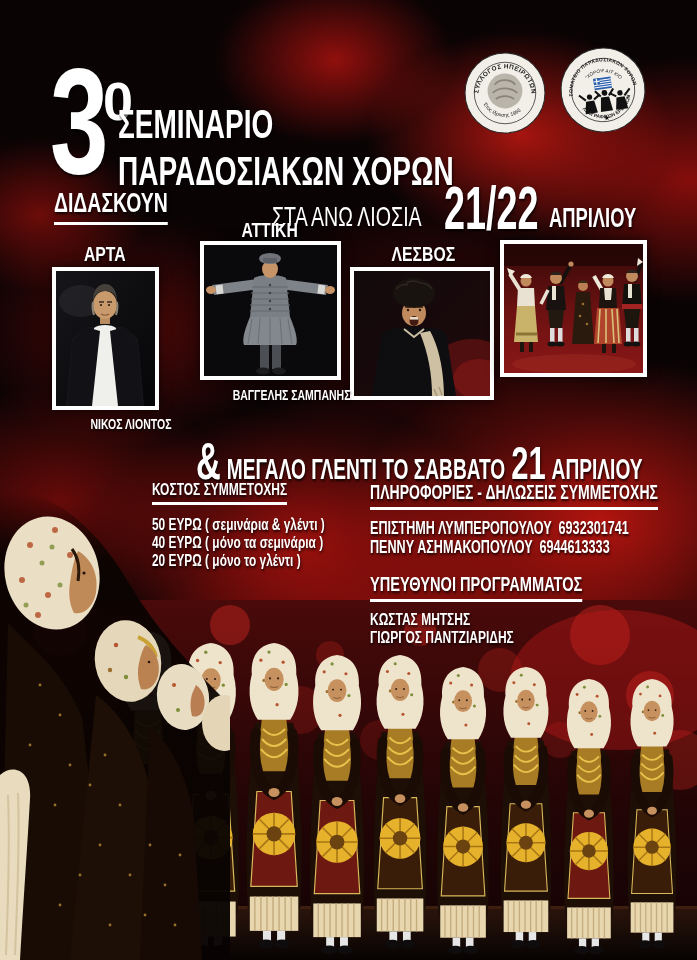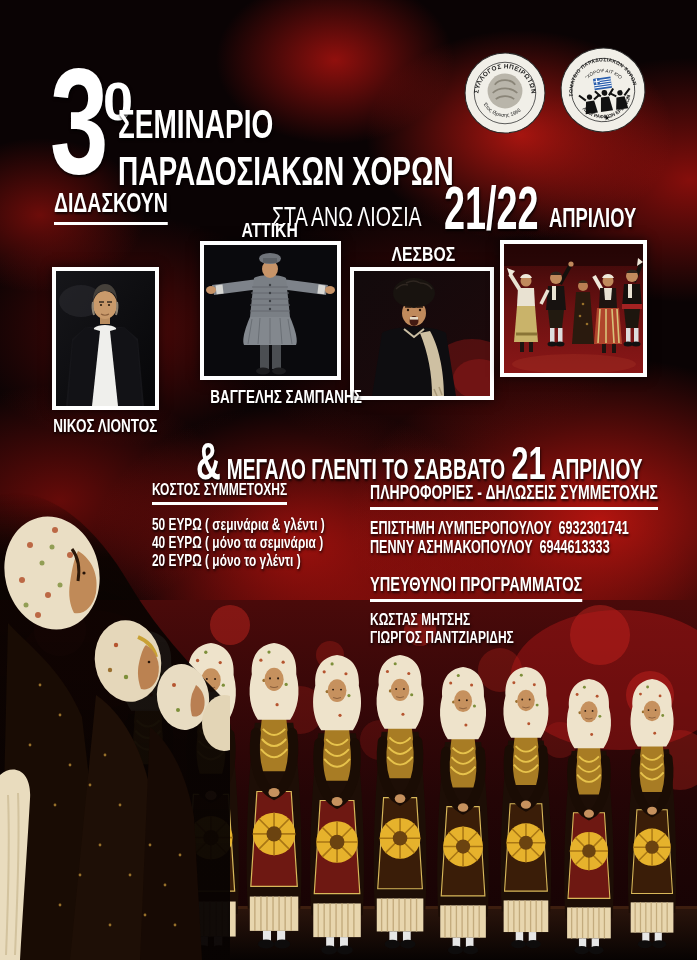--- a/index.html
+++ b/index.html
@@ -28,21 +28,21 @@
   .edition-sup{left:103px;top:70px;font-size:54px;font-weight:bold;}
   .title1{left:118px;top:102px;font-size:40px;font-weight:bold;}
   .title2{left:118px;top:149px;font-size:40px;font-weight:bold;}
   .loc{left:272px;top:201px;font-size:28px;font-weight:normal;}
   .dates{left:444px;top:178px;font-size:61px;font-weight:bold;line-height:1;text-align:right;}
   .dates .cx{transform:scaleX(.62);}
   .month{left:549px;top:203px;font-size:27px;font-weight:bold;}
   .month .cx{transform:scaleX(.68);}
   .didask{left:54px;top:188px;font-size:27px;font-weight:bold;}
   .region{font-size:21px;font-weight:bold;text-align:center;}
-  .pname{font-size:18px;font-weight:bold;text-align:center;}
+  .pname{font-size:14px;font-weight:bold;text-align:right;}
   .photo{border:4px solid #fff;background:#000;box-shadow:0 0 10px rgba(0,0,0,.6);}
   .photo svg{display:block;}
   .eventline{left:196px;top:431px;display:flex;align-items:baseline;gap:9px;font-weight:bold;transform:scaleX(.66);transform-origin:left center;white-space:nowrap;}
   .ev-amp{font-size:52px;}
   .ev-txt{font-size:29px;}
   .ev-day{font-size:47px;}
   .ev-mon{font-size:29px;}
   .costs{left:152px;top:481px;z-index:6;}
   .costs h3{margin:0 0 10px 0;font-size:16px;font-weight:bold;}
   .cost-item{font-size:16.5px;font-weight:bold;height:18px;line-height:18px;}
@@ -473,20 +473,21 @@
         <path d="M39,48 L34,42 M47,48 L52,42" stroke="#111" stroke-width="2"></path>
       <circle cx="58" cy="47" r="2.6"></circle>
         <path d="M54,51 L62,51 L64,63 L52,63 Z"></path>
         <path d="M54,50 L48,46 M62,50 L68,44" stroke="#111" stroke-width="2"></path>
     </g>
     <text x="42" y="72" font-size="7" text-anchor="middle" fill="#111">★</text>
   </svg>
 
   <div class="abs didask shadow z5"><span class="cx u">ΔΙΔΑΣΚΟΥΝ</span></div>
 
+  <div class="abs region shadow z5" style="left:45px;top:242px;width:120px;"><span class="cxc">ΑΡΤΑ</span></div>
   <div class="abs region shadow z5" style="left:210px;top:200px;width:120px;margin-top:18px;"><span class="cxc">ΑΤΤΙΚΗ</span></div>
   <div class="abs region shadow z5" style="left:363px;top:242px;width:120px;"><span class="cxc">ΛΕΣΒΟΣ</span></div>
 
   <div class="abs photo" style="left:52px;top:267px;">
     <svg width="99" height="135" viewBox="0 0 99 135">
       <defs>
           <linearGradient id="gA" x1="0" y1="0" x2="1" y2="1">
             <stop offset="0" stop-color="#16161a"></stop>
             <stop offset="1" stop-color="#060608"></stop>
           </linearGradient>

